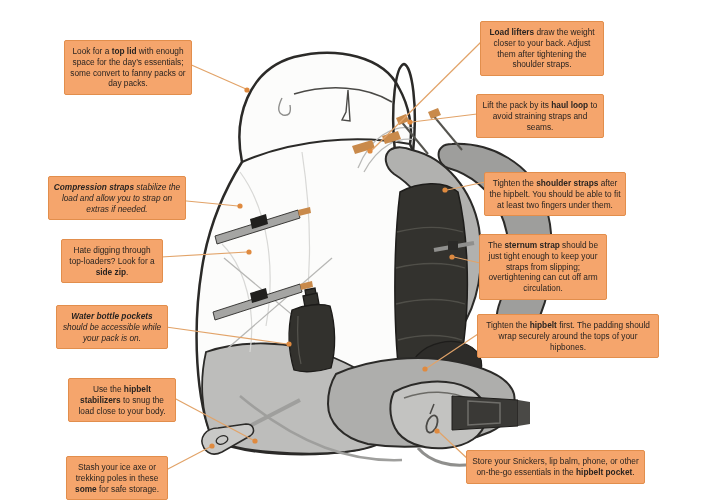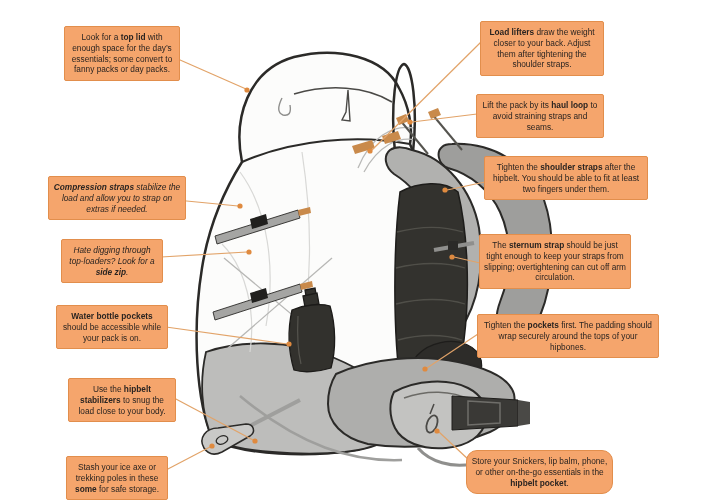--- a/index.html
+++ b/index.html
@@ -23,33 +23,33 @@
   .callout p{
     margin:0;
     font-size:8.3px;
     line-height:1.3;
     text-align:center;
     color:#2a2421;
     letter-spacing:0px;
   }
   .callout b{font-weight:700;}
   
-  #co-top-lid{left:64px;top:26px;width:116px;}
+  #co-top-lid{left:64px;top:40px;width:128px;}
   #co-compression-straps{left:48px;top:176px;width:138px;font-style:italic;}
-  #co-side-zip{left:61px;top:239px;width:102px;font-style:italic;}
-  #co-water-bottle-pockets{left:56px;top:305px;width:112px;}
+  #co-side-zip{left:61px;top:239px;width:102px;}
+  #co-water-bottle-pockets{left:56px;top:305px;width:112px;font-style:italic;}
   #co-hipbelt-stabilizers{left:68px;top:378px;width:108px;}
   #co-loops{left:66px;top:456px;width:102px;}
   
   #co-load-lifters{left:480px;top:21px;width:124px;}
   #co-haul-loop{left:476px;top:94px;width:128px;}
-  #co-shoulder-straps{left:484px;top:156px;width:164px;}
-  #co-sternum-strap{left:479px;top:234px;width:152px;}
+  #co-shoulder-straps{left:484px;top:172px;width:142px;}
+  #co-sternum-strap{left:479px;top:234px;width:128px;}
   #co-hipbelt{left:477px;top:314px;width:182px;}
-  #co-hipbelt-pocket{left:466px;top:450px;width:147px;border-radius:11px;}
+  #co-hipbelt-pocket{left:466px;top:450px;width:179px;}
 </style>
 </head>
 <body>
 
 <div class="stage">
 
   <svg width="720" height="504" viewBox="0 0 720 504" aria-hidden="true">
 
     <g>
       <path d="M 213 440 C 196 402 192 330 202 268 C 208 230 222 194 242 162
@@ -209,19 +209,19 @@
   <div class="callout" id="co-haul-loop">
     <p>Lift the pack by its <b>haul loop</b> to avoid straining straps and seams.</p>
   </div>
   <div class="callout" id="co-shoulder-straps">
     <p>Tighten the <b>shoulder straps</b> after the hipbelt. You should be able to fit at least two fingers under them.</p>
   </div>
   <div class="callout" id="co-sternum-strap">
     <p>The <b>sternum strap</b> should be just tight enough to keep your straps from slipping; overtightening can cut off arm circulation.</p>
   </div>
   <div class="callout" id="co-hipbelt">
-    <p>Tighten the <b>pockets</b> first. The padding should wrap securely around the tops of your hipbones.</p>
+    <p>Tighten the <b>hipbelt</b> first. The padding should wrap securely around the tops of your hipbones.</p>
   </div>
   <div class="callout" id="co-hipbelt-pocket">
     <p>Store your Snickers, lip balm, phone, or other on-the-go essentials in the <b>hipbelt pocket</b>.</p>
   </div>
 
 </div>
 
 </body></html>

